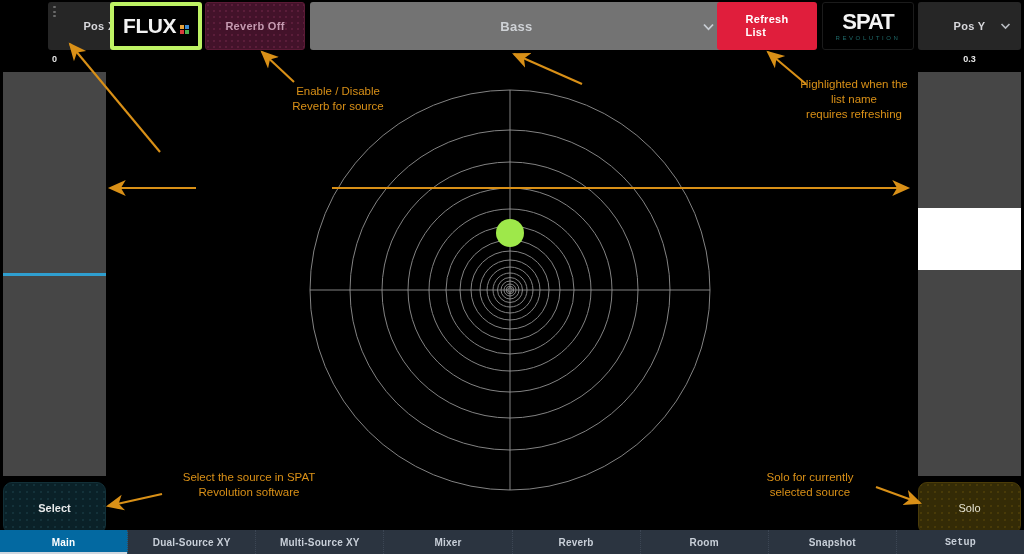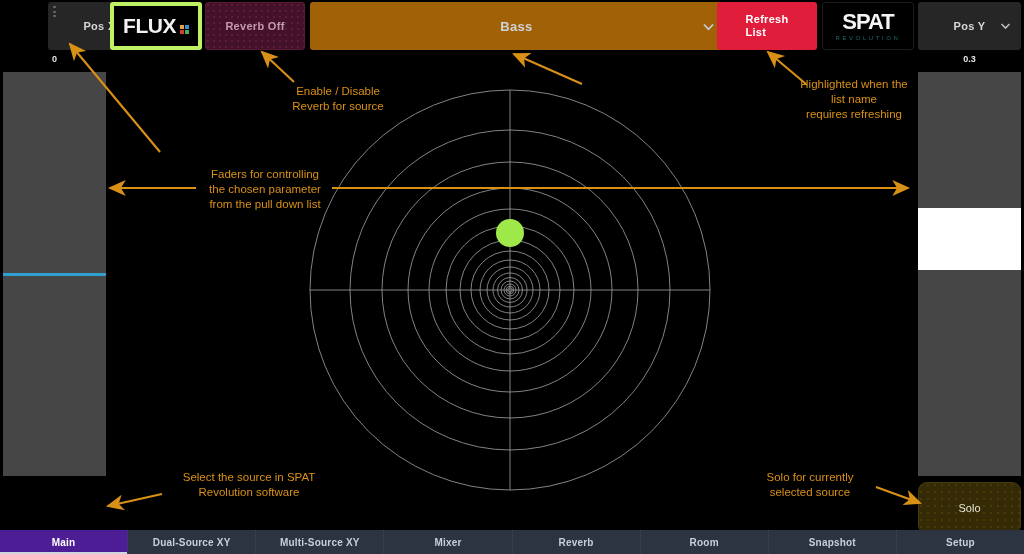--- a/index.html
+++ b/index.html
@@ -38,21 +38,21 @@
             gap:1px;margin-left:2px;margin-top:6px;}
   .fluxdots i{display:block;width:4px;height:4px;}
 
   
   #reverb{left:205px;width:100px;background:#43122a;
           background-image:radial-gradient(circle at 2px 2px,#5c1e3b 0.7px,transparent 0.8px);
           background-size:6px 6px;border:1px solid #5a1a35;}
   #reverb .tb-label{color:#c59ab0;}
 
   
-  #bass{left:310px;width:413px;background:#a16207;}
+  #bass{left:310px;width:413px;background:#737373;}
   #bass .tb-label{font-size:13px;color:#cfd2d6;font-weight:bold;}
 
   
   #refresh{left:717px;width:100px;background:#e01e3c;}
   #refresh .tb-label{color:#fff;line-height:13px;text-align:center;}
 
   
   #spat{left:822px;width:92px;background:#000;border:1px solid #1b1b1b;}
   .spatwrap{text-align:center;line-height:1;}
   .spat-main{font-size:22px;font-weight:bold;color:#f4f4f4;letter-spacing:-1px;}
@@ -88,22 +88,22 @@
            background-image:radial-gradient(circle at 2px 2px,#4a3c08 0.7px,transparent 0.8px);
            background-size:7px 7px;border:1px solid #4b3c09;}
   #solobtn span{color:#e7e4d3;font-size:11px;font-weight:normal;}
 
   
   .tabbar{position:absolute;left:0;bottom:0;width:1024px;height:24px;
           background:#2b3440;display:flex;}
   .tab{flex:1 1 0;position:relative;display:flex;align-items:center;justify-content:center;
        font-size:10px;font-weight:bold;color:#c8cfd8;letter-spacing:.2px;
        border-right:1px dotted #3c4654;box-sizing:border-box;}
-  .tab:last-child{border-right:none;}
-  .tab.active{background:#4c1d95;color:#ffffff;}
+  .tab:last-child{border-right:none;font-family:Liberation Mono, monospace;}
+  .tab.active{background:#0369a1;color:#ffffff;}
   .tab.active::after{content:"";position:absolute;left:0;right:0;bottom:0;height:2px;background:#cfd6de;}
 
   
   .anno{position:absolute;inset:0;pointer-events:none;}
   .anno svg{position:absolute;left:0;top:0;}
   .atext{position:absolute;color:#d99017;font-size:11.5px;line-height:15px;
          font-family:"Liberation Sans",sans-serif;white-space:pre-line;}
   .ta-center{text-align:center;}
 </style>
 </head>
@@ -209,20 +209,23 @@
         <circle cx="400" cy="238" r="2.2"></circle>
       </g>
       <g stroke="#9a9a9a" stroke-width="1" opacity="0.85">
         <line x1="400" y1="38" x2="400" y2="438"></line>
         <line x1="200" y1="238" x2="600" y2="238"></line>
       </g>
       <circle cx="400" cy="181" r="14" fill="#9ee84a"></circle>
     </svg>
   </div>
 
+  <div class="btm-btn" id="selectbtn">
+    <span>Select</span>
+  </div>
   <div class="btm-btn" id="solobtn">
     <span>Solo</span>
   </div>
 
   <div class="tabbar">
     <div class="tab active">
         <span>Main</span>
       </div>
     <div class="tab">
         <span>Dual-Source XY</span>
@@ -274,23 +277,20 @@
     </svg>
 
     <div class="atext ta-center" style="left:258px;top:84px;width:160px;">Enable / Disable
 Reverb for source</div>
 
 
     <div class="atext ta-center" style="left:782px;top:77px;width:144px;">Highlighted when the
 list name
 requires refreshing</div>
 
-    <div class="atext ta-center" style="left:196px;top:167px;width:138px;">Faders for controlling
-the chosen parameter
-from the pull down list</div>
 
     <div class="atext ta-center" style="left:160px;top:470px;width:178px;">Select the source in SPAT
 Revolution software</div>
 
     <div class="atext ta-center" style="left:748px;top:470px;width:124px;">Solo for currently
 selected source</div>
   </div>
 
 </div>
 

